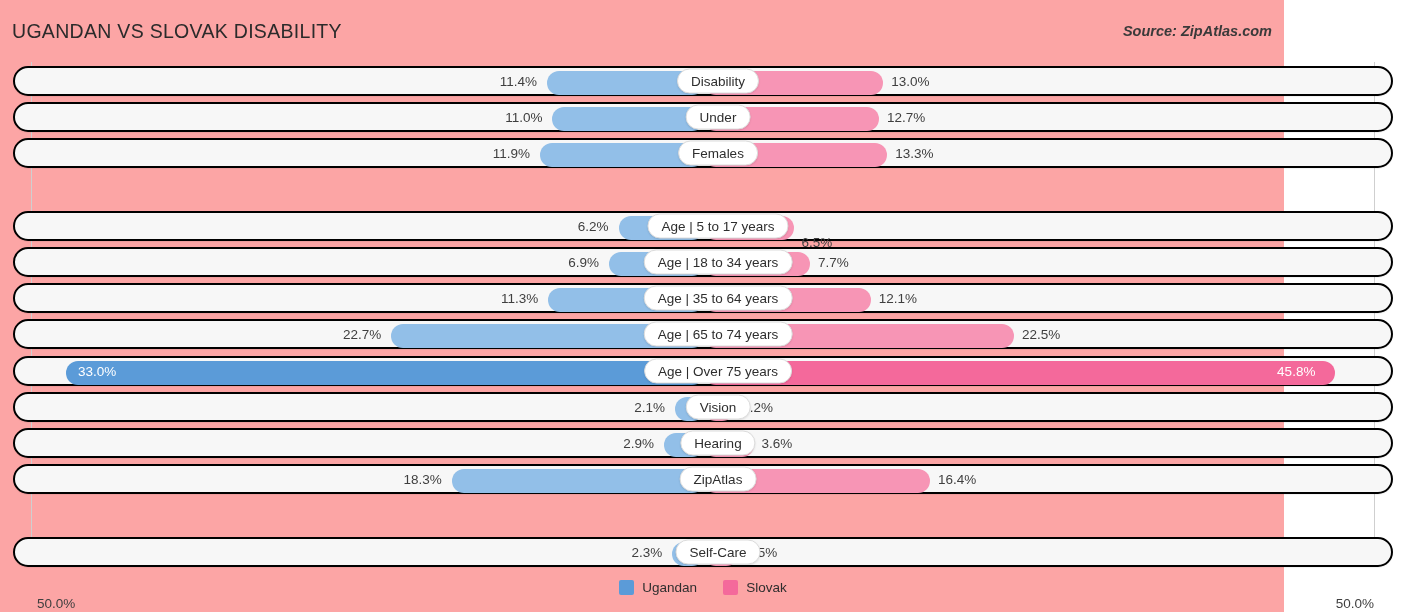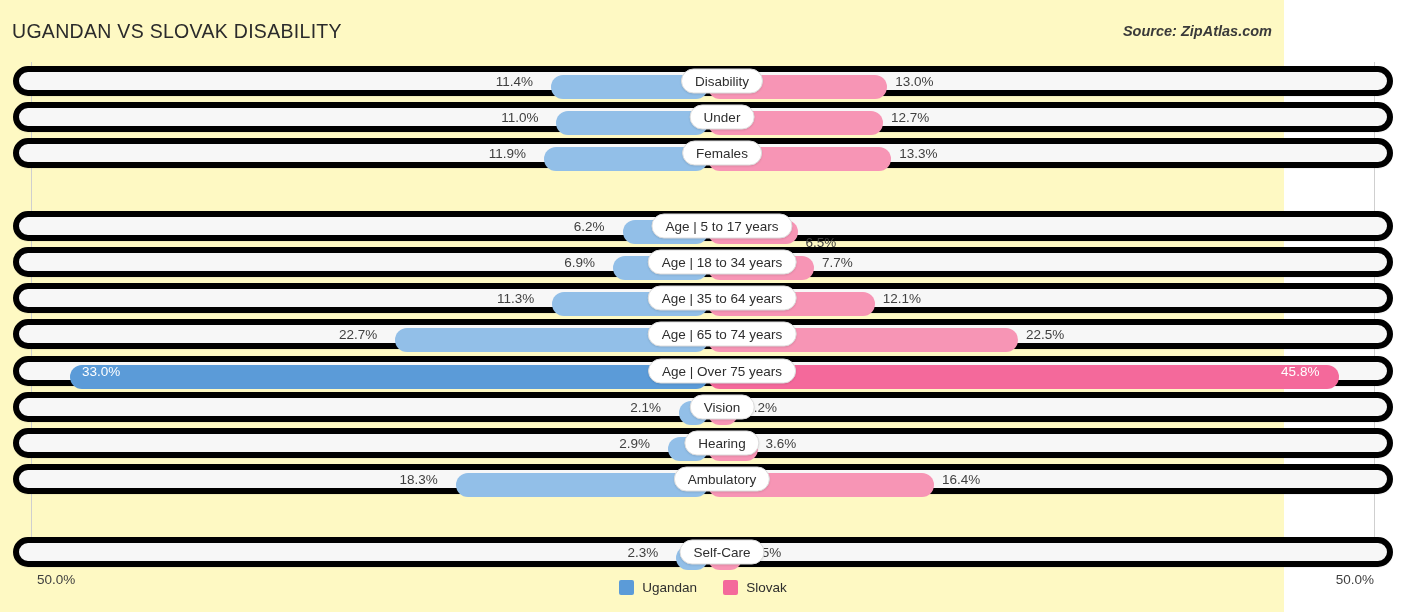--- a/index.html
+++ b/index.html
@@ -3,21 +3,21 @@
 <meta charset="utf-8">
 <style>
   * { box-sizing: border-box; }
   html, body {
     margin: 0; padding: 0;
     width: 1406px; height: 612px;
     background: #ffffff;
     font-family: "Liberation Sans", sans-serif;
     overflow: hidden;
   }
-  .page { position: relative; width: 1284px; height: 612px; background: #fef9c3; }
+  .page { position: relative; width: 1284px; height: 612px; background: #fca5a5; }
 
   
   .header {
     position: absolute; top: 0; left: 0; right: 0; height: 60px;
   }
   .chart-title {
     position: absolute; left: 12px; top: 20px;
     font-size: 19.5px; letter-spacing: .3px; color: #2b2b2b;
     font-weight: 400; white-space: nowrap;
   }
@@ -37,21 +37,21 @@
     background: #cfcfcf;
   }
   .gridline.left  { left: 31px; }
   .gridline.right { left: 1374px; }
 
   .rows { position: absolute; inset: 0; }
 
   .row {
     position: absolute; left: 13px; width: 1380px; height: 30px;
     background: #f7f7f7;
-    border: 6px solid #000000;
+    border: 2px solid #000000;
     border-radius: 15px;
     box-shadow: 0 1px 1px rgba(0,0,0,0.06);
   }
 
   
   .bar {
     position: absolute; top: 3px; height: 24px;
     border-radius: 12px;
   }
   .bar.left  { background: #92bfe8; }
@@ -77,21 +77,21 @@
     border-radius: 14px;
     height: 25px; line-height: 23px;
     padding: 0 13px;
     font-size: 13.5px; color: #2e2e2e; white-space: nowrap;
     box-shadow: 0 1px 2px rgba(0,0,0,0.10);
   }
 
   
   .footer { position: absolute; left: 0; top: 572px; width: 1406px; height: 40px; }
   .axis-label {
-    position: absolute; top: 0; font-size: 13.5px; color: #3f3f3f;
+    position: absolute; top: 24px; font-size: 13.5px; color: #3f3f3f;
   }
   .axis-label.left  { left: 37px; }
   .axis-label.right { right: 32px; }
 
   .legend {
     position: absolute; left: 0; right: 0; top: 8px;
     display: flex; justify-content: center; align-items: center; gap: 26px;
   }
   .legend-item { display: flex; align-items: center; gap: 8px; }
   .swatch { width: 15px; height: 15px; border-radius: 2px; display: inline-block; }
@@ -179,21 +179,21 @@
           <div class="bar right" style="left: 689px; width: 49.608px;"></div>
           <div class="val outside-left" style="right: 736.962px;">2.9%</div>
           <div class="val outside-right" style="left: 746.608px;">3.6%</div>
           <div class="pill">Hearing</div>
         </div>
         <div class="row" style="top: 402.2px;">
           <div class="bar left" style="left: 436.826px; width: 252.174px;"></div>
           <div class="bar right" style="left: 689px; width: 225.992px;"></div>
           <div class="val outside-left" style="right: 949.174px;">18.3%</div>
           <div class="val outside-right" style="left: 922.992px;">16.4%</div>
-          <div class="pill">Ambulatory</div>
+          <div class="pill">ZipAtlas</div>
         </div>
         <div class="row" style="top: 474.6px;">
           <div class="bar left" style="left: 657.306px; width: 31.694px;"></div>
           <div class="bar right" style="left: 689px; width: 34.45px;"></div>
           <div class="val outside-left" style="right: 728.694px;">2.3%</div>
           <div class="val outside-right" style="left: 731.45px;">2.5%</div>
           <div class="pill">Self-Care</div>
         </div>
       </div>
   </div>

